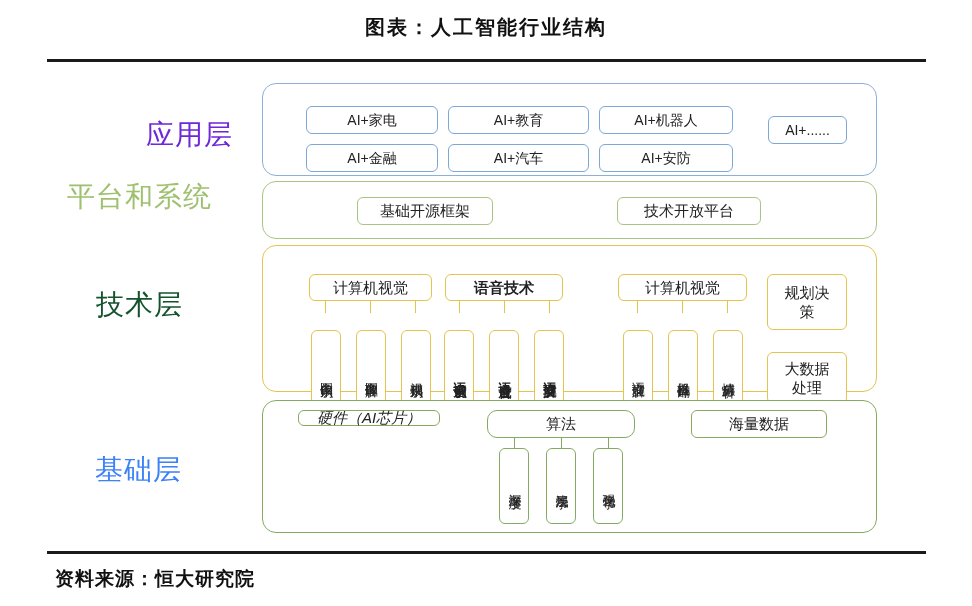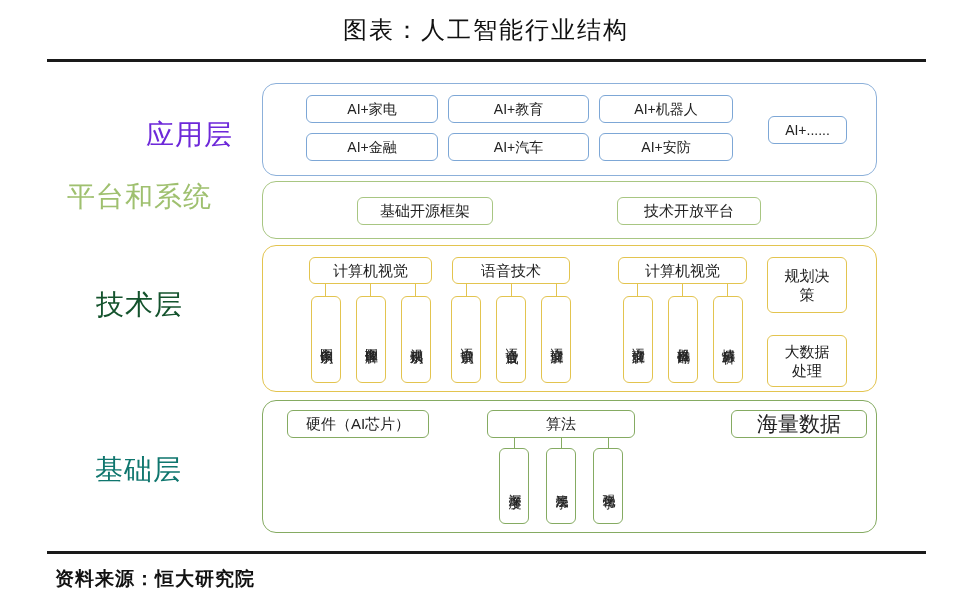--- a/index.html
+++ b/index.html
@@ -2,86 +2,86 @@
 <html><head>
 <meta charset="utf-8">
 <style>
   html,body { margin:0; padding:0; background:#ffffff; }
   .canvas {
     position:relative; width:972px; height:606px; background:#ffffff;
     font-family:"Liberation Sans", sans-serif; overflow:hidden; color:#1a1a1a;
   }
   .title {
     position:absolute; left:0; right:0; top:14px; text-align:center;
-    font-size:24px; font-weight:normal; letter-spacing:2px; color:#111;
+    font-size:20px; font-weight:bold; letter-spacing:2px; color:#111;
   }
   .rule { position:absolute; left:47px; width:879px; height:3px; background:#1a1a1a; }
   .rule-top { top:59px; }
   .rule-bottom { top:551px; }
   .source {
     position:absolute; left:55px; top:566px; font-size:19px; font-weight:bold;
     letter-spacing:1px; color:#111;
   }
   .layer-label { position:absolute; font-size:28px; letter-spacing:1px; white-space:nowrap; }
   .lbl-app  { left:98px;  top:116px; color:#6d28d9;margin-left:48px; }
   .lbl-plat { left:67px;  top:178px; color:#9fc06f; }
   .lbl-tech { left:96px;  top:286px; color:#14532d; }
-  .lbl-fnd  { left:95px;  top:451px; color:#0f766e; }
+  .lbl-fnd  { left:95px;  top:451px; color:#3b82f6; }
 
   .cont { position:absolute; left:262px; width:615px; background:#fff;
           border-radius:14px; box-sizing:border-box; }
   .cont-app  { top:83px;  height:93px;  border:1.5px solid #8cb0da; }
   .cont-plat { top:181px; height:58px;  border:1.5px solid #a8c682; }
   .cont-tech { top:245px; height:147px; border:1.5px solid #e3c44f; }
   .cont-fnd  { top:400px; height:133px; border:1.5px solid #85ab62; }
 
   .bx {
     display:flex; align-items:center; justify-content:center; text-align:center;
     background:#fff; border-radius:6px; box-sizing:border-box;
     font-size:14px; color:#222; line-height:1.3;
   }
   .b-blue   { border:1.5px solid #7da7d6; }
   .b-green  { border:1.5px solid #a8c682; }
-  .b-yellow { border:1.5px solid #e3c44f; }
+  .b-yellow { border:1.5px solid #e3c44f;margin-top:17px; }
   .b-fgreen { border:1.5px solid #85ab62; }
 
   
   .app-grid {
-    position:absolute; left:43px; top:11px;
+    position:absolute; left:43px; top:22px;
     display:grid; grid-template-columns:132px 141px 134px;
     column-gap:21px; row-gap:14px;gap:10px;
   }
   .app-grid .bx { height:28px; }
   .app-more { position:absolute; left:505px; top:32px; width:79px; height:28px; }
 
   
   .plat-box1 { position:absolute; left:94px;  top:15px; width:136px; height:28px; font-size:15px; }
   .plat-box2 { position:absolute; left:354px; top:15px; width:144px; height:28px; font-size:15px; }
 
   
   .tech-group { position:absolute; top:11px; }
   .tg-1 { left:46px;  width:123px; }
-  .tg-2 { left:189px; width:118px; }
+  .tg-2 { left:182px; width:118px;font-weight:bold; }
   .tg-3 { left:355px; width:129px; }
   .group-title { height:27px; width:100%; font-size:15px; }
   .children { display:flex; justify-content:center; gap:15px; }
   .child-col { display:flex; flex-direction:column; align-items:center; }
   .connector { width:0; height:12px; border-left:1.5px solid #e3c44f; }
   .connector-g { width:0; height:10px; border-left:1.5px solid #85ab62; }
   .vbox {
     width:30px; height:87px; font-size:13px; letter-spacing:1px;
     writing-mode:vertical-rl; text-orientation:upright; border-radius:6px;
   }
   .tech-right1 { position:absolute; left:504px; top:11px; width:80px; height:56px; font-size:15px; padding:2px 10px; }
   .tech-right2 { position:absolute; left:504px; top:89px; width:80px; height:52px; font-size:15px; padding:0 10px; }
 
   
-  .fnd-hw   { position:absolute; left:24px;  top:9px; width:142px; height:28px; font-size:15px; }
-  .fnd-alg  { position:absolute; left:224px; top:9px; width:148px; height:28px; font-size:15px; }
-  .fnd-data { position:absolute; left:428px; top:9px; width:136px; height:28px; font-size:21px;margin-left:40px; }
+  .fnd-hw   { position:absolute; left:35px;  top:9px; width:142px; height:16px; font-size:15px;font-style:italic; }
+  .fnd-alg  { position:absolute; left:224px; top:9px; width:148px; height:28px; font-size:15px;border-radius:10px; }
+  .fnd-data { position:absolute; left:428px; top:9px; width:136px; height:28px; font-size:15px; }
   .fnd-children { position:absolute; left:228px; top:37px; width:140px;
                   display:flex; justify-content:center; gap:17px; }
   .fnd-children .vbox { height:76px; }
 </style>
 </head>
 <body>
 
 <div class="canvas">
 
   <div class="title">图表：人工智能行业结构</div>

